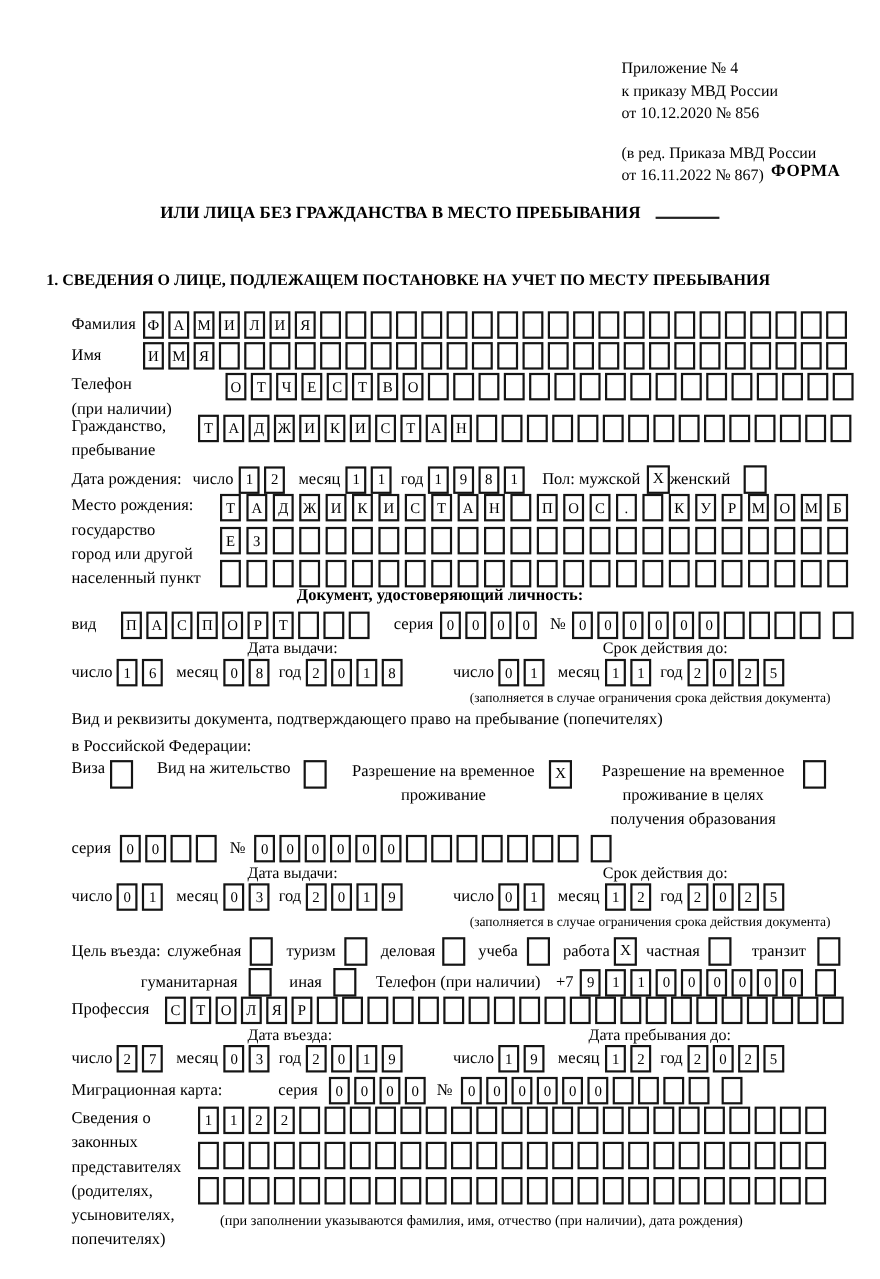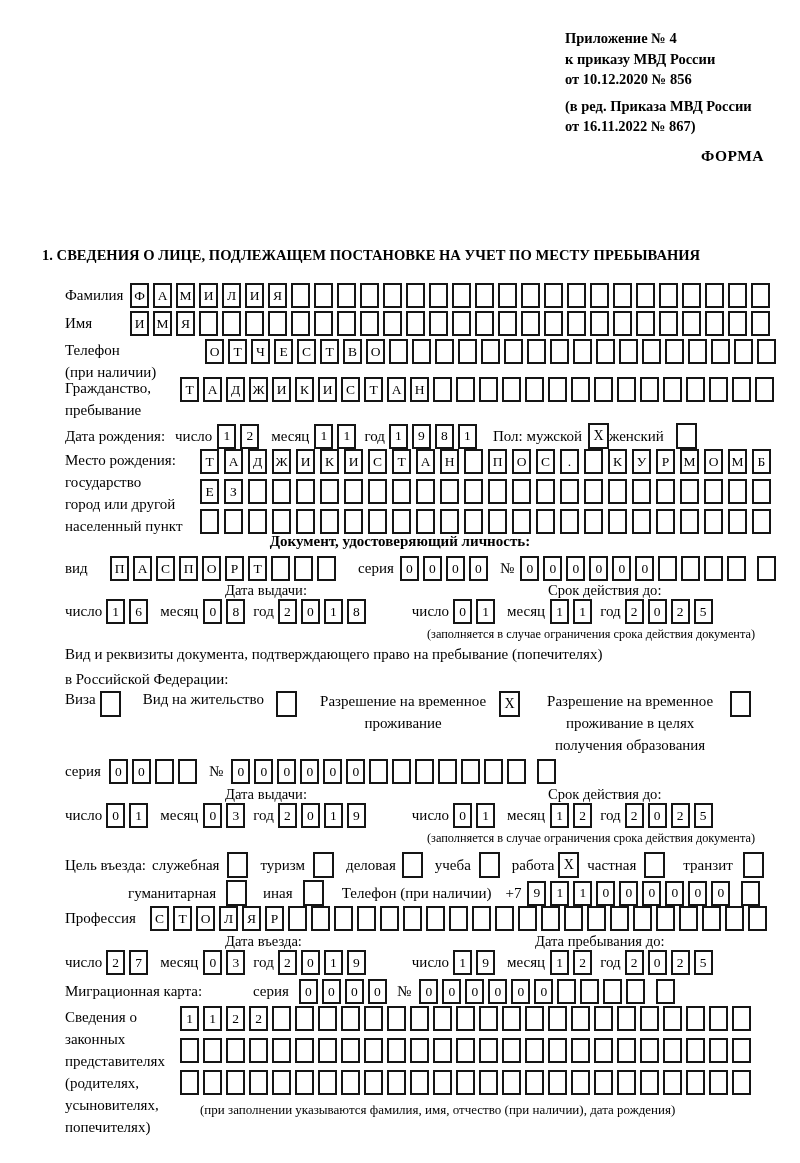--- a/index.html
+++ b/index.html
@@ -1,19 +1,19 @@
 <!DOCTYPE html>
 <html><head>
 <meta charset="utf-8">
 <style>
   html,body{margin:0;padding:0;background:#fff;}
   .page{position:relative;width:800px;height:1163px;background:#ffffff;overflow:hidden;
         font-family:"Liberation Serif","DejaVu Serif",serif;color:#000;}
-  .hdr{position:absolute;left:565px;top:28px;font-size:14.5px;line-height:1.42;font-weight:bold;}
-  .hdr .amend{margin-top:6px;}
+  .hdr{position:absolute;left:565px;top:52px;font-size:14.5px;line-height:1.42;}
+  .hdr .amend{margin-top:16px;}
   .forma{position:absolute;right:36px;top:147px;font-weight:bold;font-size:15.5px;letter-spacing:.5px;}
   .title{position:absolute;left:0;right:0;top:182px;text-align:center;font-weight:bold;font-size:15.5px;line-height:1.5;}
   .tuline{display:inline-block;width:58px;border-bottom:2.5px solid #222;margin-left:14px;transform:translateY(1px);}
   .sec{position:absolute;left:42px;top:247px;font-weight:bold;font-size:14.6px;white-space:nowrap;}
   .r{position:absolute;display:flex;align-items:center;white-space:nowrap;}
   .rt{align-items:flex-start;}
   .lb{font-size:15px;flex:0 0 auto;}
   .lbl{font-size:15px;line-height:22px;flex:0 0 auto;}
   .cells{display:flex;flex:0 0 auto;}
   .cell{box-sizing:border-box;flex:0 0 auto;width:19px;height:25px;border:2px solid #151515;
@@ -38,20 +38,21 @@
   <div class="hdr">
     <div>Приложение № 4</div>
     <div>к приказу МВД России</div>
     <div>от 10.12.2020 № 856</div>
     <div class="amend">(в ред. Приказа МВД России</div>
     <div>от 16.11.2022 № 867)</div>
   </div>
   <div class="forma">ФОРМА</div>
 
   <div class="title">
+    <div><span>ИЛИ ЛИЦА БЕЗ ГРАЖДАНСТВА В МЕСТО ПРЕБЫВАНИЯ</span><span class="tuline"></span></div>
   </div>
 
   <div class="sec">1. СВЕДЕНИЯ О ЛИЦЕ, ПОДЛЕЖАЩЕМ ПОСТАНОВКЕ НА УЧЕТ ПО МЕСТУ ПРЕБЫВАНИЯ</div>
 
   <div class="r" style="top:283px;left:65px">
     <span class="lb" style="width:65px">Фамилия</span>
     <span class="cells">
         <span class="cell">Ф</span>
         <span class="cell">А</span>
         <span class="cell">М</span>

